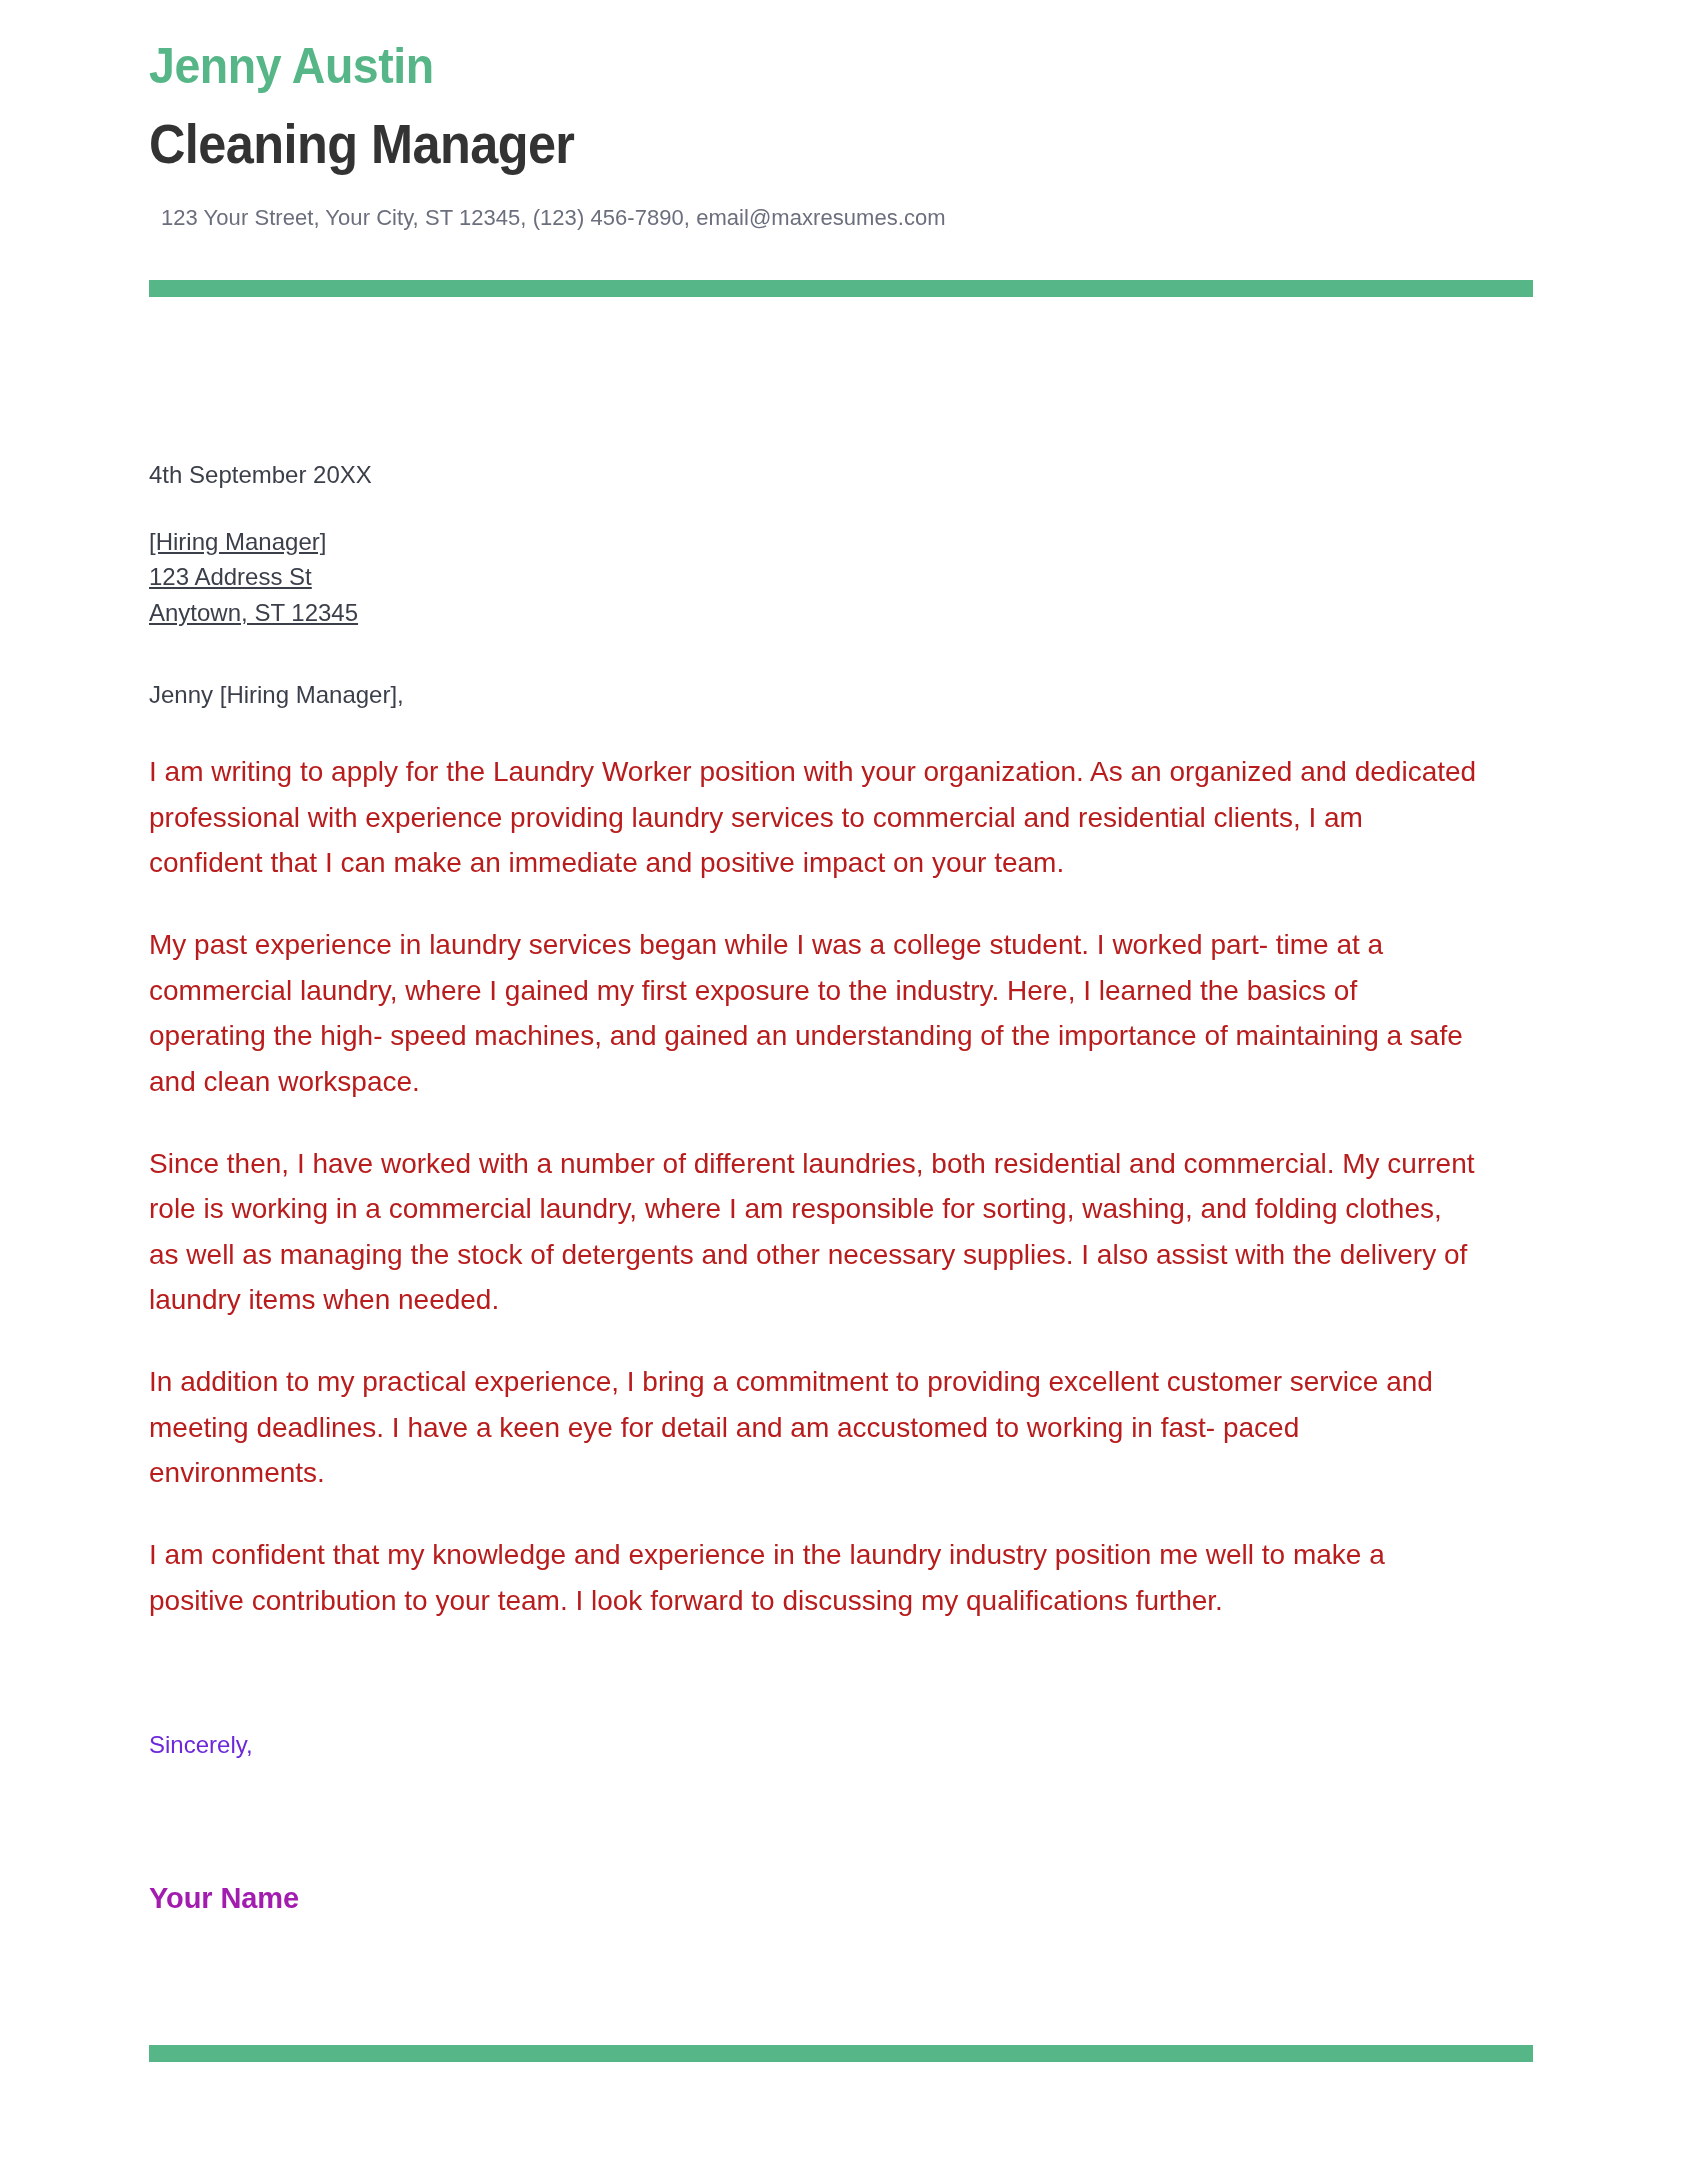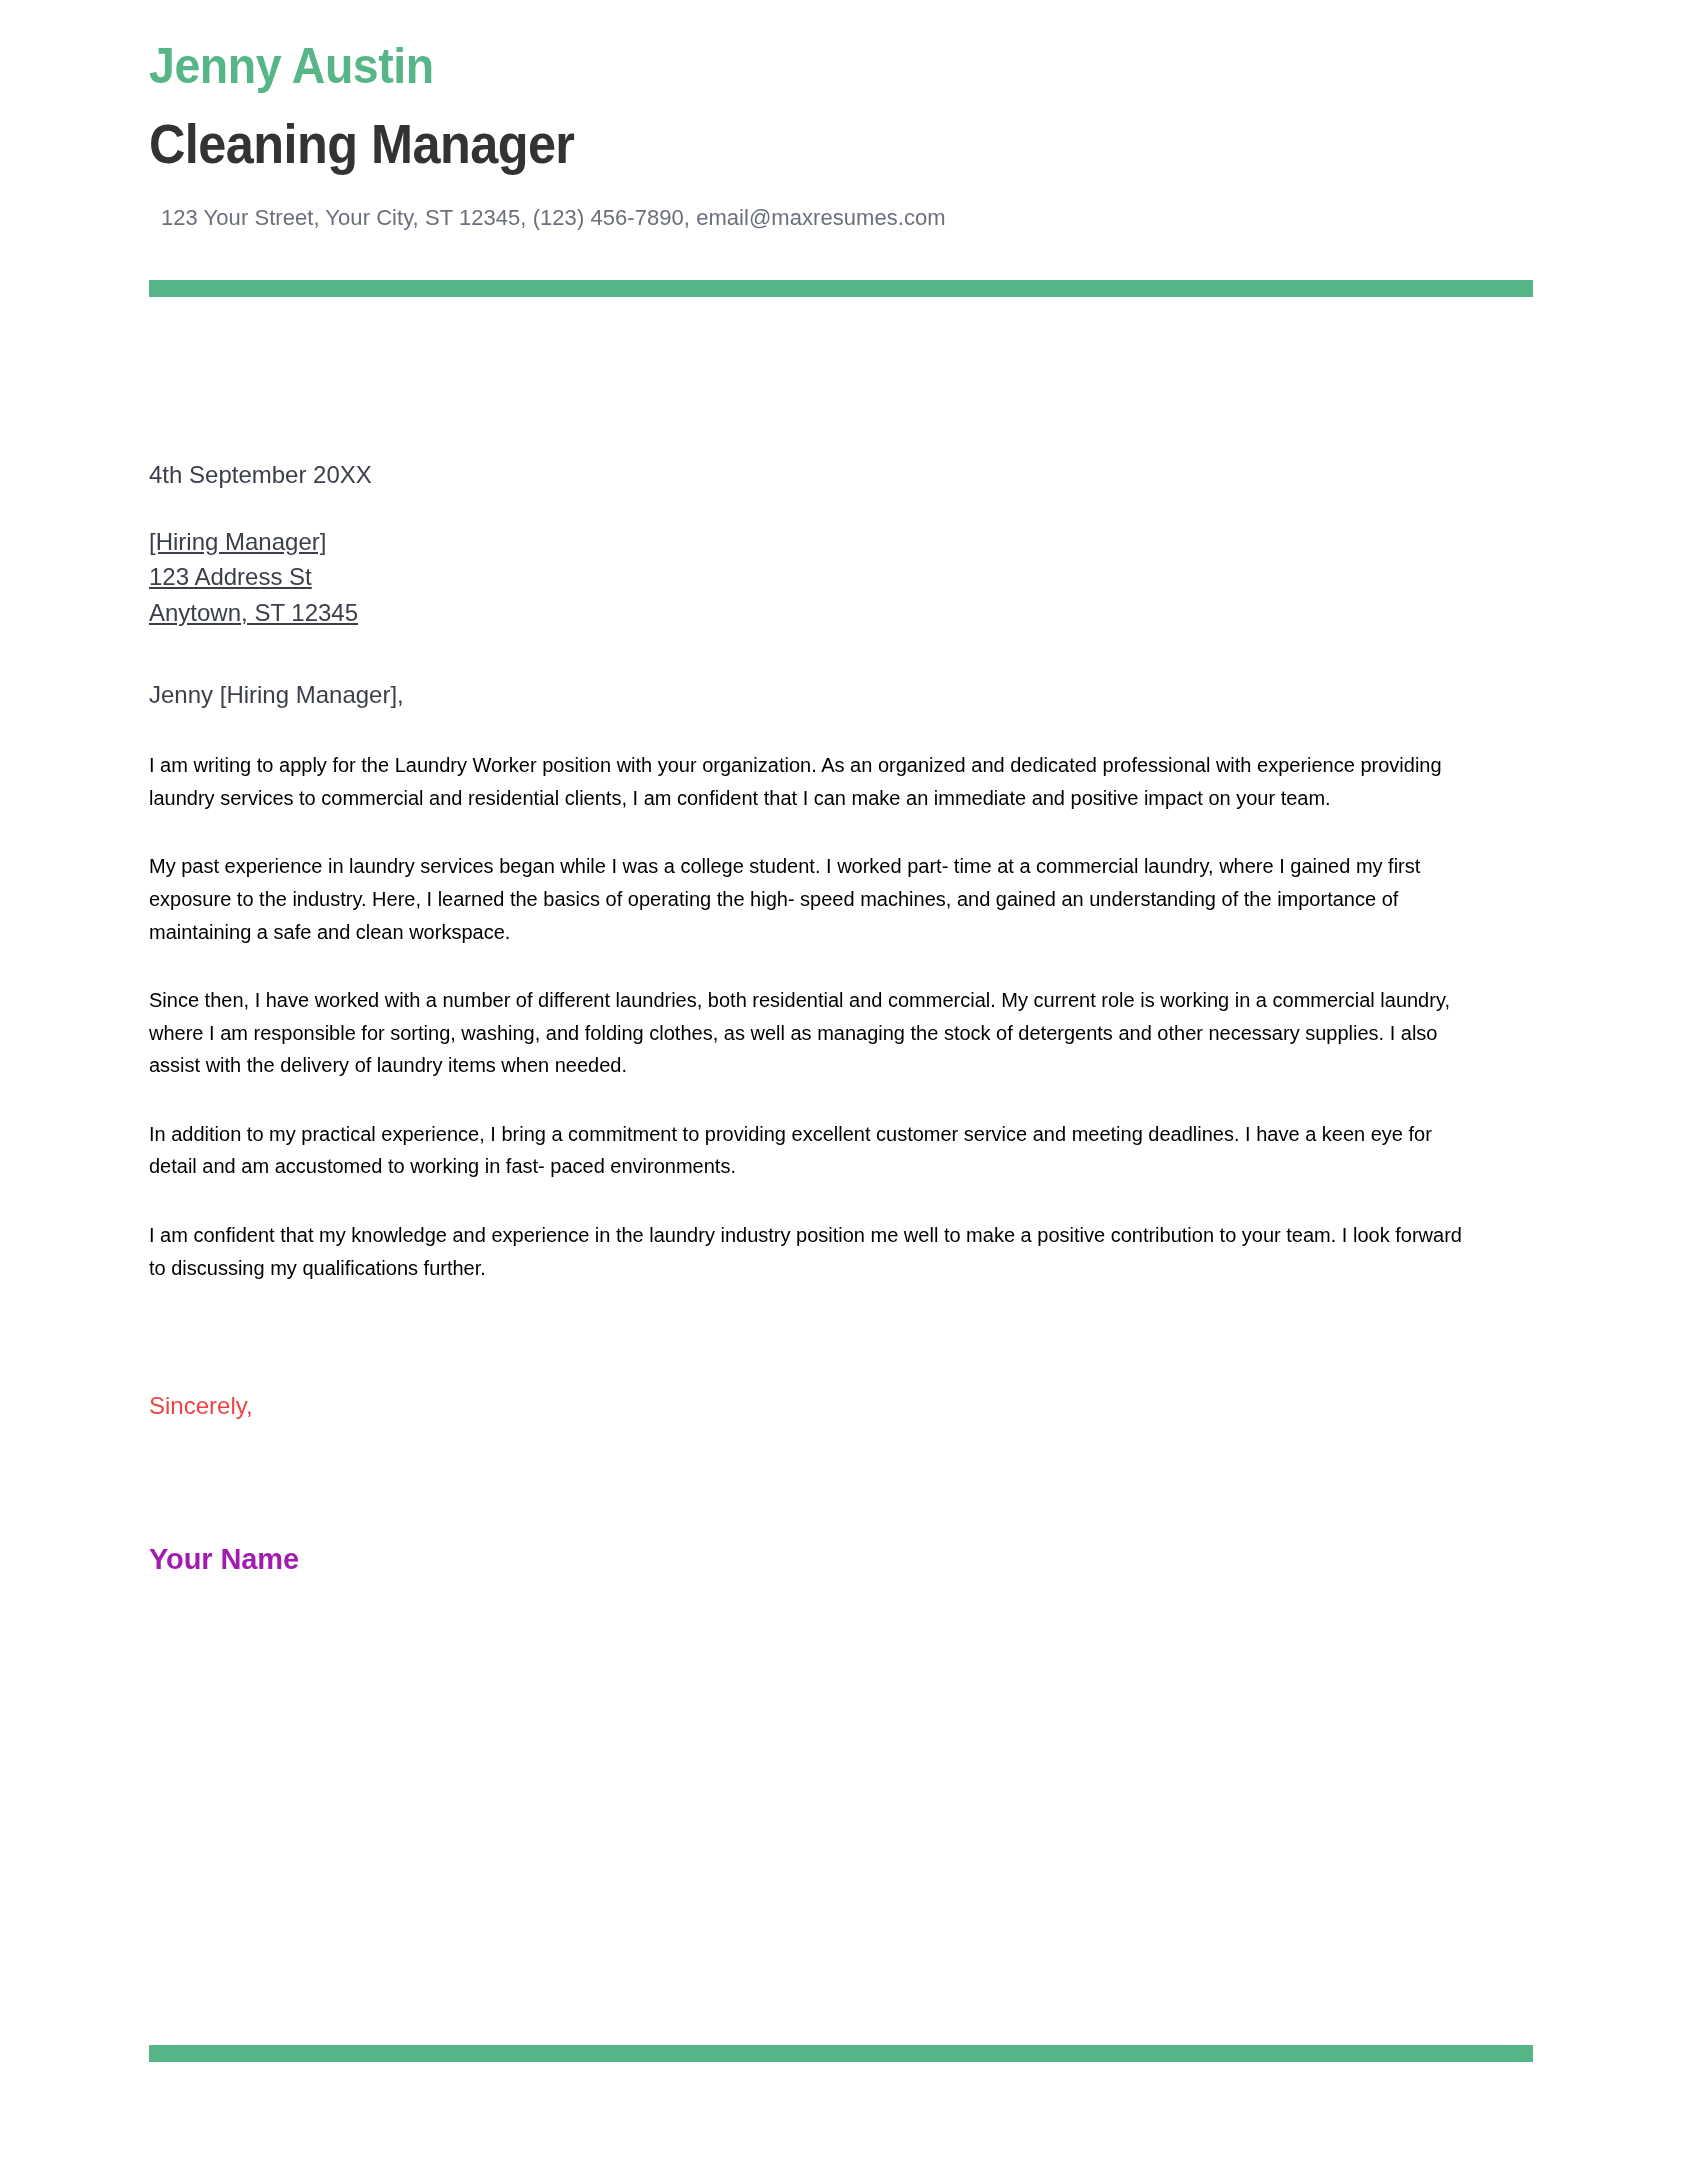--- a/index.html
+++ b/index.html
@@ -104,31 +104,31 @@
 
   .salutation {
     margin-top: 48px;
     font-size: 24px;
     color: #3b3f4a;
     line-height: 1.45;
   }
 
   .body-para {
     margin-top: 36px;
-    font-size: 20px;
-    color: #000000;
+    font-size: 28px;
+    color: #b91c1c;
     line-height: 1.63;
     text-align: left;
     width: 1329px;
   }
 
   .closing {
     margin-top: 105px;
     font-size: 24px;
-    color: #ef4444;
+    color: #6d28d9;
     line-height: 1.45;
   }
 
   .signature-name {
     margin-top: 117px;
     font-family: "Liberation Sans Narrow", "Liberation Sans", sans-serif;
     font-size: 29px;
     font-weight: bold;
     color: #57b687;
     letter-spacing: -0.1px;

